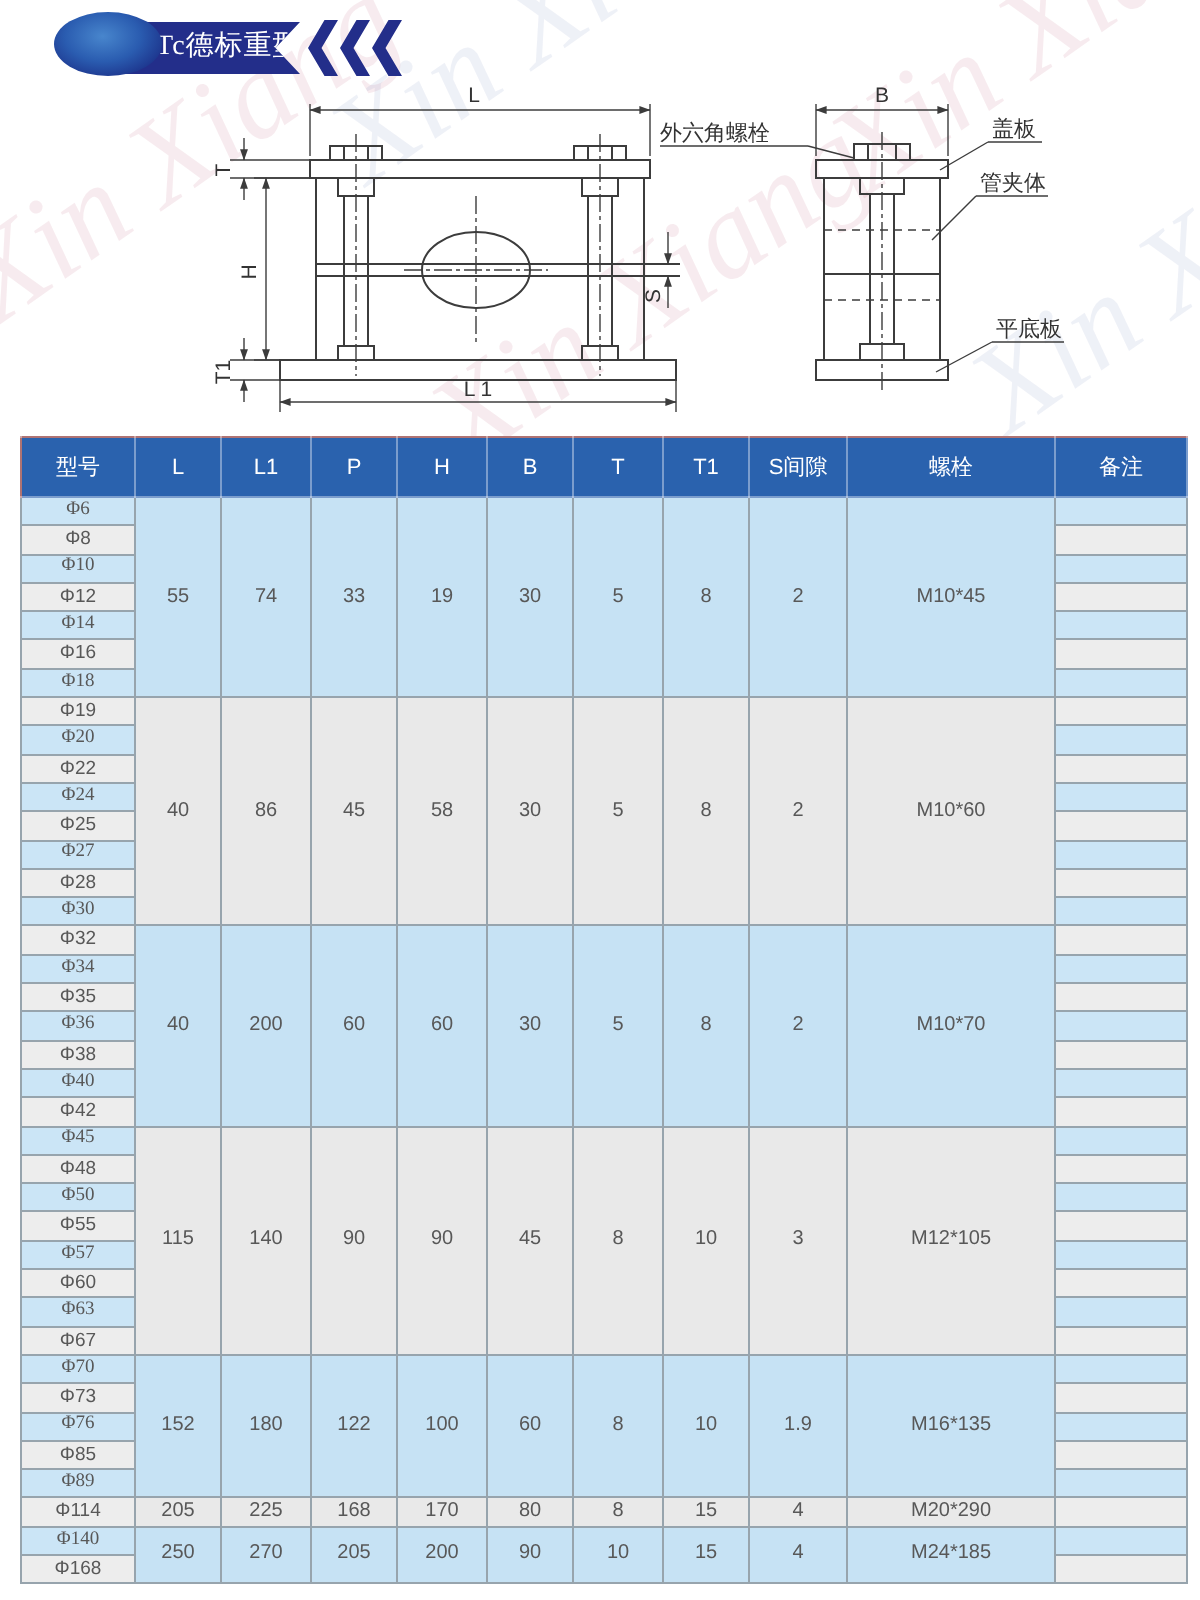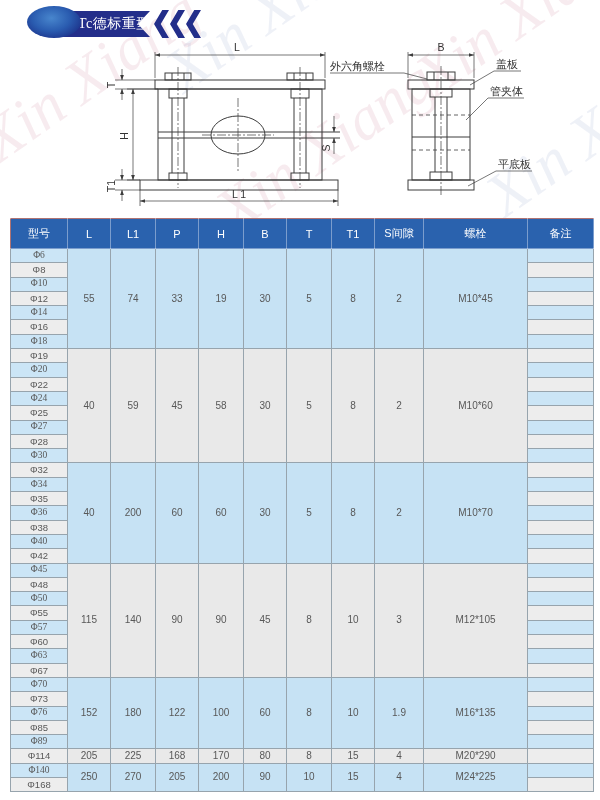--- a/index.html
+++ b/index.html
@@ -251,21 +251,21 @@
         <td class="model rg">Φ16</td>
         <td class="rg"></td>
       </tr>
       <tr>
         <td class="model rb">Φ18</td>
         <td class="rb"></td>
       </tr>
       <tr>
         <td class="model rg">Φ19</td>
         <td rowspan="8" class="mg">40</td>
-        <td rowspan="8" class="mg">59</td>
+        <td rowspan="8" class="mg">86</td>
         <td rowspan="8" class="mg">45</td>
         <td rowspan="8" class="mg">58</td>
         <td rowspan="8" class="mg">30</td>
         <td rowspan="8" class="mg">5</td>
         <td rowspan="8" class="mg">8</td>
         <td rowspan="8" class="mg">2</td>
         <td rowspan="8" class="mg">M10*60</td>
         <td class="rg"></td>
       </tr>
       <tr>
@@ -419,21 +419,21 @@
       <tr>
         <td class="model rb">Φ140</td>
         <td rowspan="2" class="mb">250</td>
         <td rowspan="2" class="mb">270</td>
         <td rowspan="2" class="mb">205</td>
         <td rowspan="2" class="mb">200</td>
         <td rowspan="2" class="mb">90</td>
         <td rowspan="2" class="mb">10</td>
         <td rowspan="2" class="mb">15</td>
         <td rowspan="2" class="mb">4</td>
-        <td rowspan="2" class="mb">M24*225</td>
+        <td rowspan="2" class="mb">M24*185</td>
         <td class="rb"></td>
       </tr>
       <tr>
         <td class="model rg">Φ168</td>
         <td class="rg"></td>
       </tr>
     </tbody>
 </table>
 
 </body></html>

